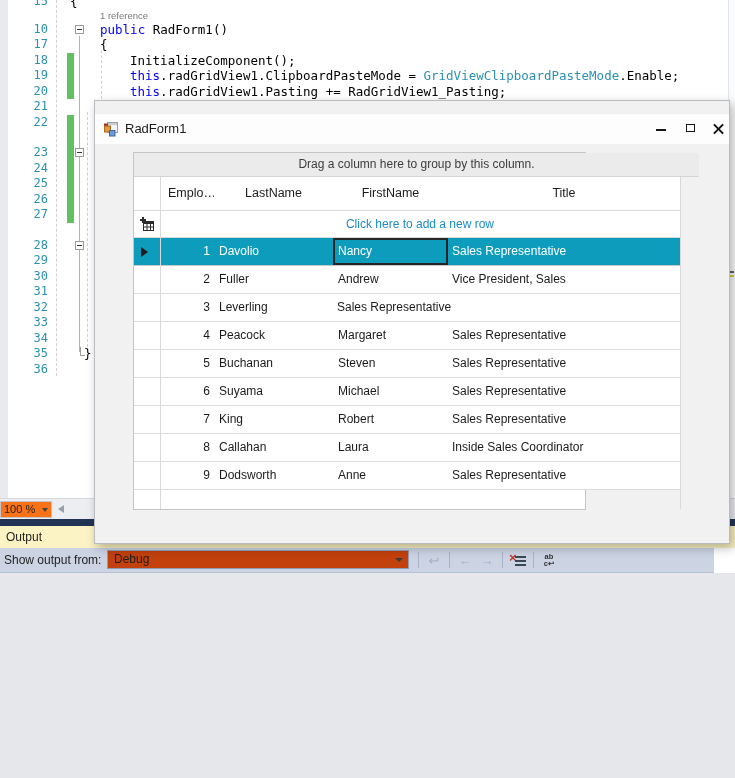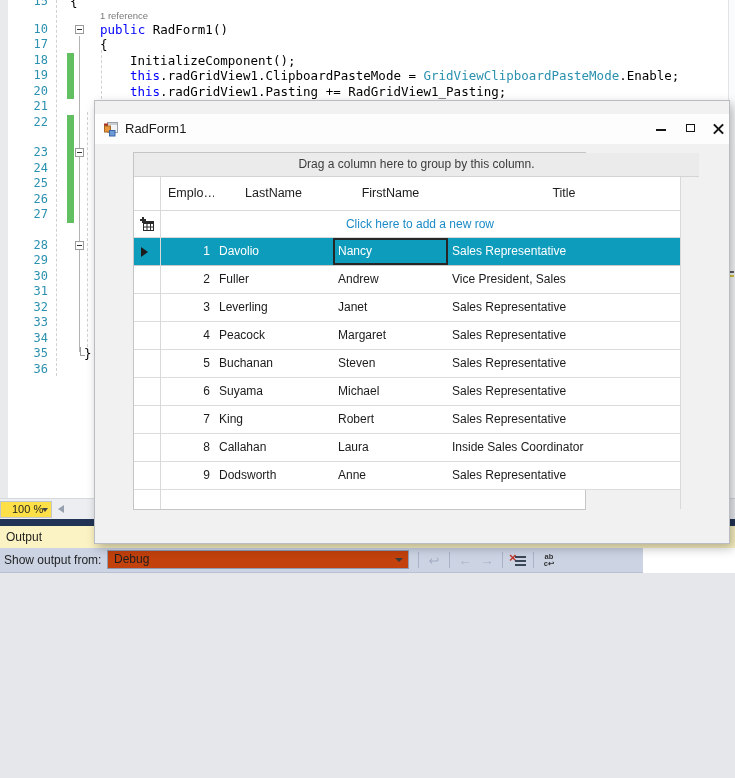--- a/index.html
+++ b/index.html
@@ -31,32 +31,32 @@
            background:#fff;border:1px solid #9b9b9b;box-sizing:border-box;}
   .foldbox.minus{display:block;}
   .foldbox.minus::after{content:"";position:absolute;left:1px;right:1px;top:3px;border-top:1px solid #333;}
   .foldbox.end{display:block;border:none;background:none;border-left:1px solid #9b9b9b;
                border-bottom:1px solid #9b9b9b;width:5px;height:9px;top:1px;left:80px;}
   .vsb{position:absolute;right:0;top:0;width:6px;height:498px;background:#fafbfc;border-left:1px solid #e2e4e7;}
   .vsb-m1{position:absolute;left:1px;top:271px;width:4px;height:2px;background:#5a5f66;}
   .vsb-m2{position:absolute;left:1px;top:275px;width:4px;height:2px;background:#d8c93f;}
   
   .edbar{position:absolute;left:0;top:498px;width:735px;height:21px;background:#eceef2;border-top:1px solid #d5d8dd;box-sizing:border-box;}
-  .zoomcombo{position:absolute;left:0;top:2px;width:52px;height:17px;background:#fde047;
+  .zoomcombo{position:absolute;left:0;top:2px;width:52px;height:17px;background:#f97316;
              border:1px solid #c2c7cf;box-sizing:border-box;font-size:11px;color:#1e1e1e;
-             line-height:15px;padding-left:11px;}
+             line-height:15px;padding-left:3px;}
   .zoomcombo .arr{position:absolute;right:3px;top:6px;width:0;height:0;
                   border-left:3.5px solid transparent;border-right:3.5px solid transparent;border-top:4px solid #444;}
   .hleft{position:absolute;left:58px;top:6px;width:0;height:0;
          border-top:4.5px solid transparent;border-bottom:4.5px solid transparent;border-right:6px solid #97a0ae;}
   
   .darkband{position:absolute;left:0;top:519px;width:735px;height:7px;background:var(--splitter_dark_navy);}
   .outtab{position:absolute;left:0;top:526px;width:735px;height:22px;background:var(--output_header_yellow);
           font-size:12px;color:#1e1e1e;line-height:22px;padding-left:6px;box-sizing:border-box;}
-  .otoolbar{position:absolute;left:0;top:548px;width:643px;height:25px;background:var(--toolbar_blue_gray);
+  .otoolbar{position:absolute;left:0;top:548px;width:714px;height:25px;background:var(--toolbar_blue_gray);
             border-bottom:1px solid #b8c1d4;box-sizing:border-box;font-size:12px;color:#1e1e1e;}
   .otlabel{position:absolute;left:4px;top:0;line-height:24px;}
   .ocombo{position:absolute;left:107px;top:2px;width:302px;height:19px;background:#c2410c;
           border:1px solid #8e9cb5;box-sizing:border-box;line-height:17px;padding-left:6px;}
   .ocombo .arr{position:absolute;right:5px;top:7px;width:0;height:0;
                border-left:4px solid transparent;border-right:4px solid transparent;border-top:4px solid #3a3a3a;}
   .oticons{position:absolute;left:414px;top:0;height:24px;display:flex;align-items:center;}
   .tbi{position:relative;width:20px;height:18px;margin:0 1px;display:flex;align-items:center;
        justify-content:center;font-size:13px;color:#3a4757;}
   .tbi.sep{width:1px;height:16px;background:#aab3c6;margin:0 4px;}
@@ -436,23 +436,20 @@
             </div>
             <div class="c-title">Vice President, Sales</div>
           </div>
 
           <div class="grow">
             <div class="c-ind">
               
             </div>
             <div class="c-id">3</div>
             <div class="c-last">Leverling</div>
-            <div class="c-first">
-              <span>Janet</span>
-            </div>
             <div class="c-title">Sales Representative</div>
           </div>
 
           <div class="grow">
             <div class="c-ind">
               
             </div>
             <div class="c-id">4</div>
             <div class="c-last">Peacock</div>
             <div class="c-first">

